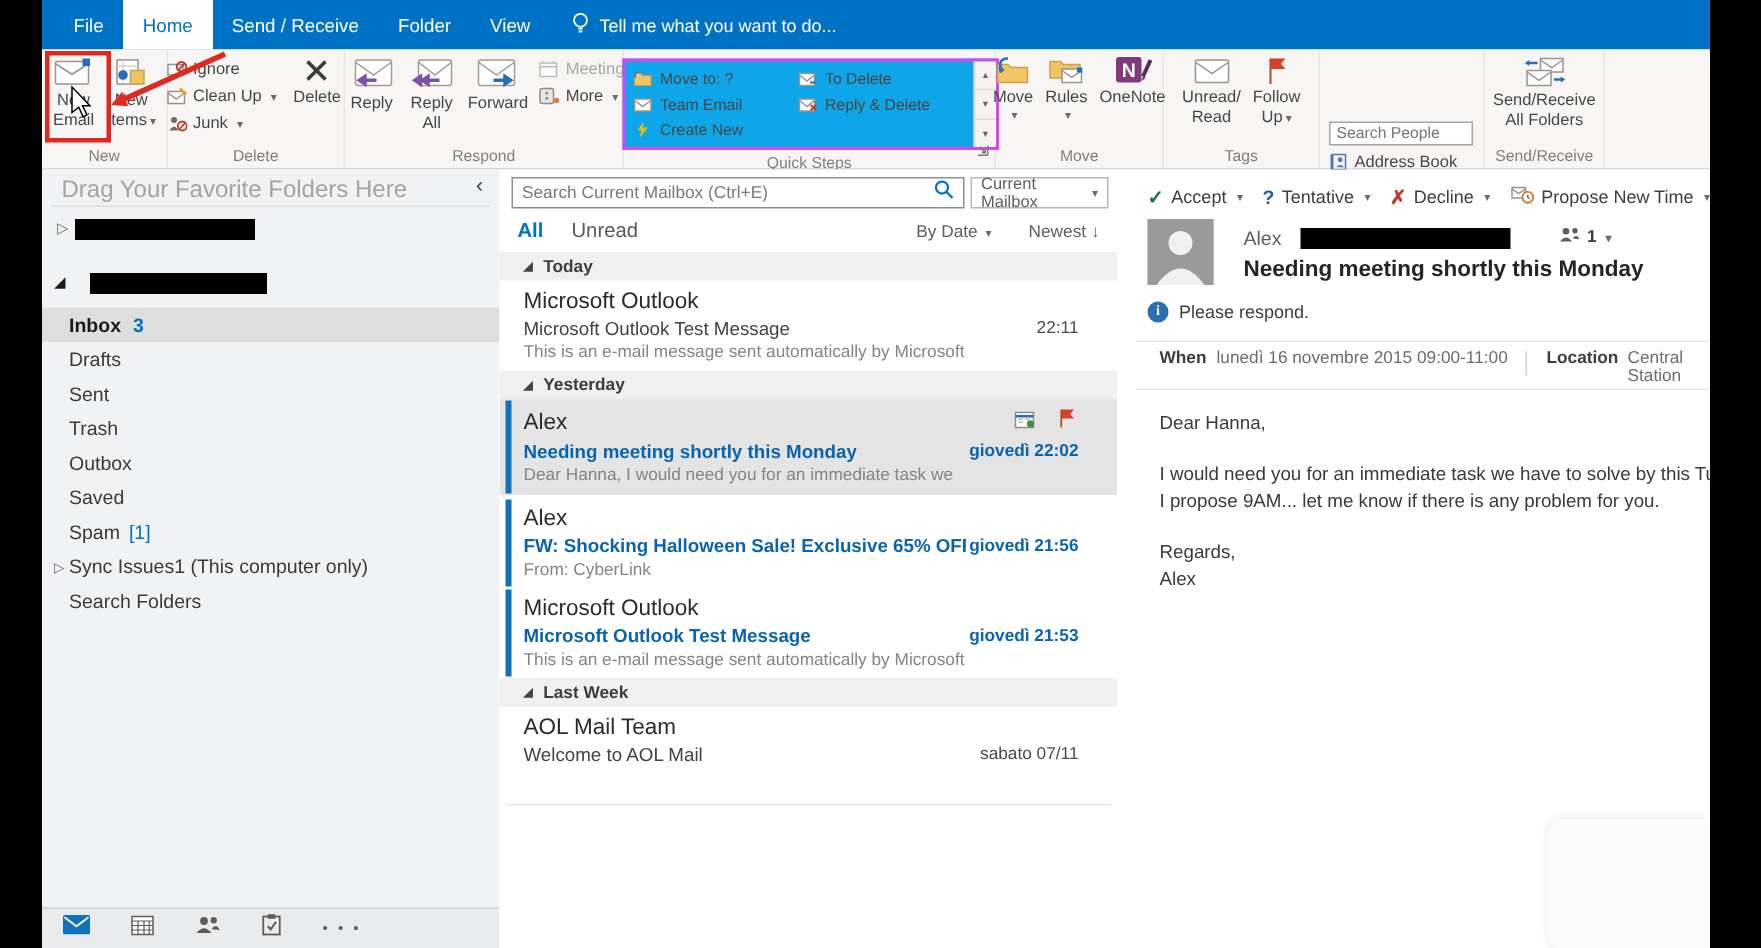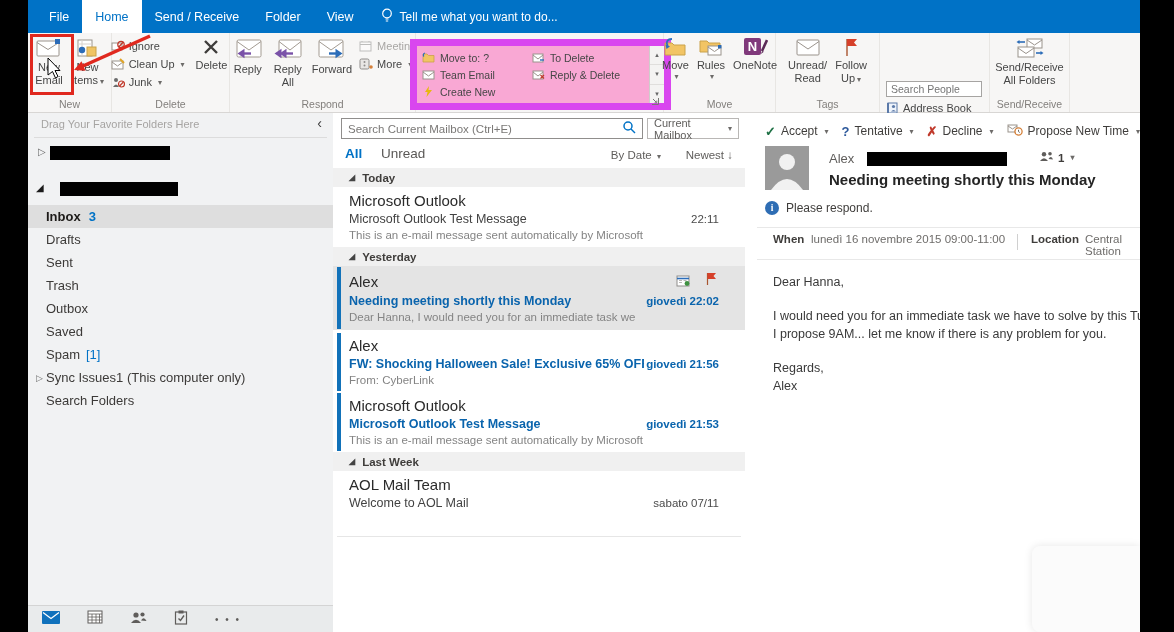--- a/index.html
+++ b/index.html
@@ -17,30 +17,30 @@
   .ribbon{position:absolute;top:33px;left:0;width:100%;height:80px;background:#f7f6f5;border-bottom:1px solid #d8d6d4;display:flex;box-sizing:border-box;}
   .rgroup{position:relative;border-right:1px solid #e8e6e3;display:flex;flex-direction:column;flex:0 0 auto;box-sizing:border-box;}
   .rbody{flex:1;display:flex;align-items:flex-start;justify-content:center;gap:2px;padding-top:2px;}
   .glabel{height:15px;line-height:14px;text-align:center;font-size:10.5px;color:#827f7c;}
   .bb{display:flex;flex-direction:column;align-items:center;font-size:11px;color:#464646;padding:2px 3px;text-align:center;line-height:1.18;}
   .bb svg{margin-bottom:2px;}
   .minicol{display:flex;flex-direction:column;padding-top:2px;}
   .mr{display:flex;align-items:center;gap:4px;font-size:11px;color:#464646;height:18px;white-space:nowrap;}
   .caret{font-size:8px;color:#6d6b69;margin-left:2px;}
   .disabled{color:#a8a6a4;}
-  .qs-box{margin:4px 2px 2px 4px;background:#f9a8d4;border:7px solid #d946ef;display:flex;}
+  .qs-box{margin:4px 2px 2px 4px;background:#0ea5e9;border:2px solid #d946ef;display:flex;}
   .qs-col{display:flex;flex-direction:column;padding:3px 5px;}
   .qs-item{display:flex;align-items:center;gap:5px;font-size:10.5px;color:#464646;height:17px;white-space:nowrap;}
   .qs-scroll{width:14px;border-left:1px solid #cfcdcb;display:flex;flex-direction:column;background:#f4f3f2;}
   .qs-scroll span{flex:1;display:flex;align-items:center;justify-content:center;font-size:7px;color:#666;border-bottom:1px solid #e0dedc;}
   .launcher{position:absolute;right:3px;bottom:2px;}
 
   
   .folders{position:absolute;left:0;top:113px;width:305px;height:519px;background:#f1f2f3;overflow:hidden;}
-  .hint{position:absolute;left:13px;top:5px;font-size:11px;color:#a6a4a2;}
+  .hint{position:absolute;left:13px;top:5px;font-size:16px;color:#a6a4a2;}
   .hint-chev{position:absolute;right:11px;top:2px;color:#3c3c3c;font-size:14px;}
   .hintline{position:absolute;left:6px;right:6px;top:24px;border-top:1px solid #dcdcdc;}
   .acct{position:absolute;height:16px;}
   .tri{font-size:10px;color:#6b6b6b;}
   .redbar{position:absolute;background:#000;height:14px;}
   .frow{position:absolute;left:0;width:100%;height:23px;display:flex;align-items:center;font-size:13px;color:#3c3a38;padding-left:18px;box-sizing:border-box;}
   .frow.sel{background:#dedede;font-weight:bold;color:#1c1a18;}
   .fcount-b{color:#0072C6;margin-left:8px;font-weight:bold;}
   .fcount{color:#0072C6;margin-left:6px;}
   .navfooter{position:absolute;left:0;bottom:0;width:305px;height:27px;background:#e9ebec;border-top:1px solid #d4d4d4;display:flex;align-items:center;gap:27px;padding-left:14px;box-sizing:border-box;}

